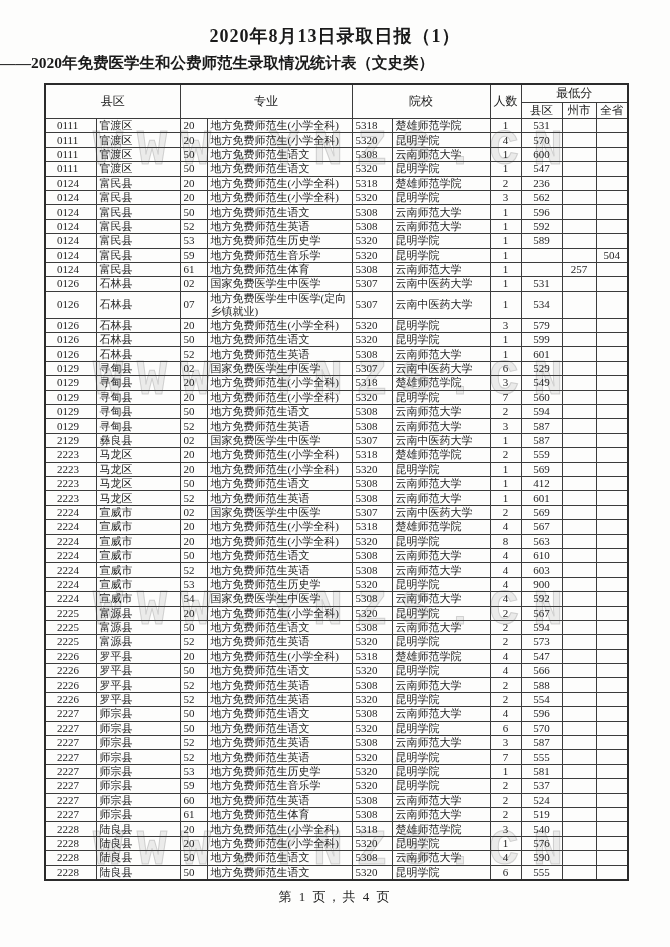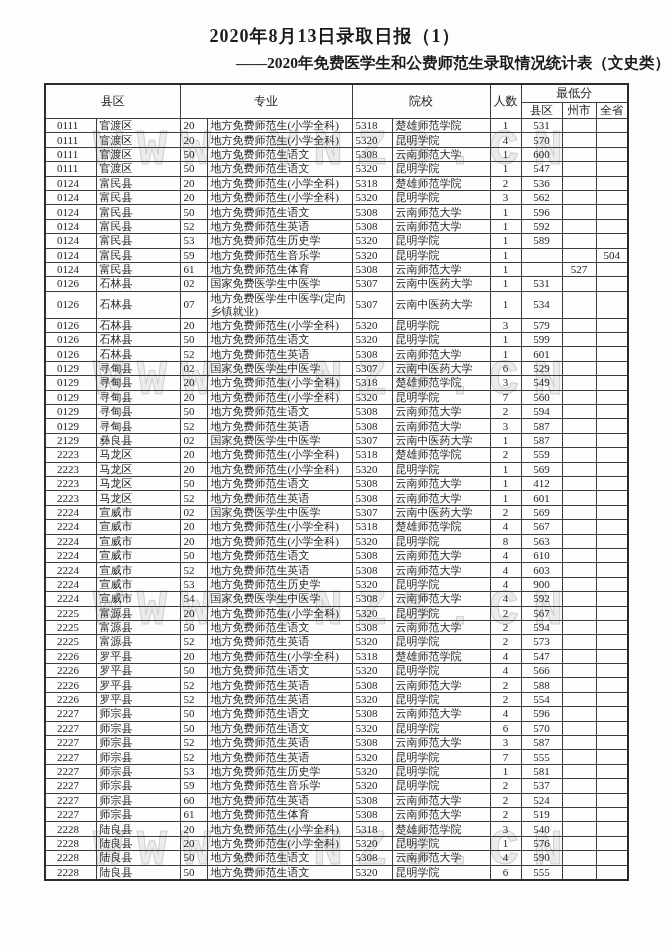--- a/index.html
+++ b/index.html
@@ -37,21 +37,21 @@
   .content { position: relative; z-index: 2; }
   .title {
     text-align: center;
     font-size: 18px;
     font-weight: bold;
     padding-top: 24px;
     letter-spacing: 1px;
     color: #1a1a1a;
   }
   .subtitle {
-    text-align: right;
+    text-align: left;
     font-size: 15.5px;
     font-weight: bold;
     margin-top: 5px;
     color: #1a1a1a;
   }
   table.report {
     margin: 9px 0 0 44px;
     width: 583px;
     border-collapse: collapse;
     table-layout: fixed;
@@ -184,21 +184,21 @@
             <td class="c9"></td>
           </tr>
           <tr>
             <td class="c0">0124</td>
             <td class="c1">富民县</td>
             <td class="c2">20</td>
             <td class="c3">地方免费师范生(小学全科)</td>
             <td class="c4">5318</td>
             <td class="c5">楚雄师范学院</td>
             <td class="c6">2</td>
-            <td class="c7">536</td>
+            <td class="c7">236</td>
             <td class="c8"></td>
             <td class="c9"></td>
           </tr>
           <tr>
             <td class="c0">0124</td>
             <td class="c1">富民县</td>
             <td class="c2">20</td>
             <td class="c3">地方免费师范生(小学全科)</td>
             <td class="c4">5320</td>
             <td class="c5">昆明学院</td>
@@ -257,21 +257,21 @@
           </tr>
           <tr>
             <td class="c0">0124</td>
             <td class="c1">富民县</td>
             <td class="c2">61</td>
             <td class="c3">地方免费师范生体育</td>
             <td class="c4">5308</td>
             <td class="c5">云南师范大学</td>
             <td class="c6">1</td>
             <td class="c7"></td>
-            <td class="c8">527</td>
+            <td class="c8">257</td>
             <td class="c9"></td>
           </tr>
           <tr>
             <td class="c0">0126</td>
             <td class="c1">石林县</td>
             <td class="c2">02</td>
             <td class="c3">国家免费医学生中医学</td>
             <td class="c4">5307</td>
             <td class="c5">云南中医药大学</td>
             <td class="c6">1</td>
@@ -755,15 +755,16 @@
             <td class="c4">5320</td>
             <td class="c5">昆明学院</td>
             <td class="c6">6</td>
             <td class="c7">555</td>
             <td class="c8"></td>
             <td class="c9"></td>
           </tr>
         </tbody>
     </table>
 
+    <div class="footer">第 1 页，共 4 页</div>
 
   </div>
 </div>
 
 </body></html>

